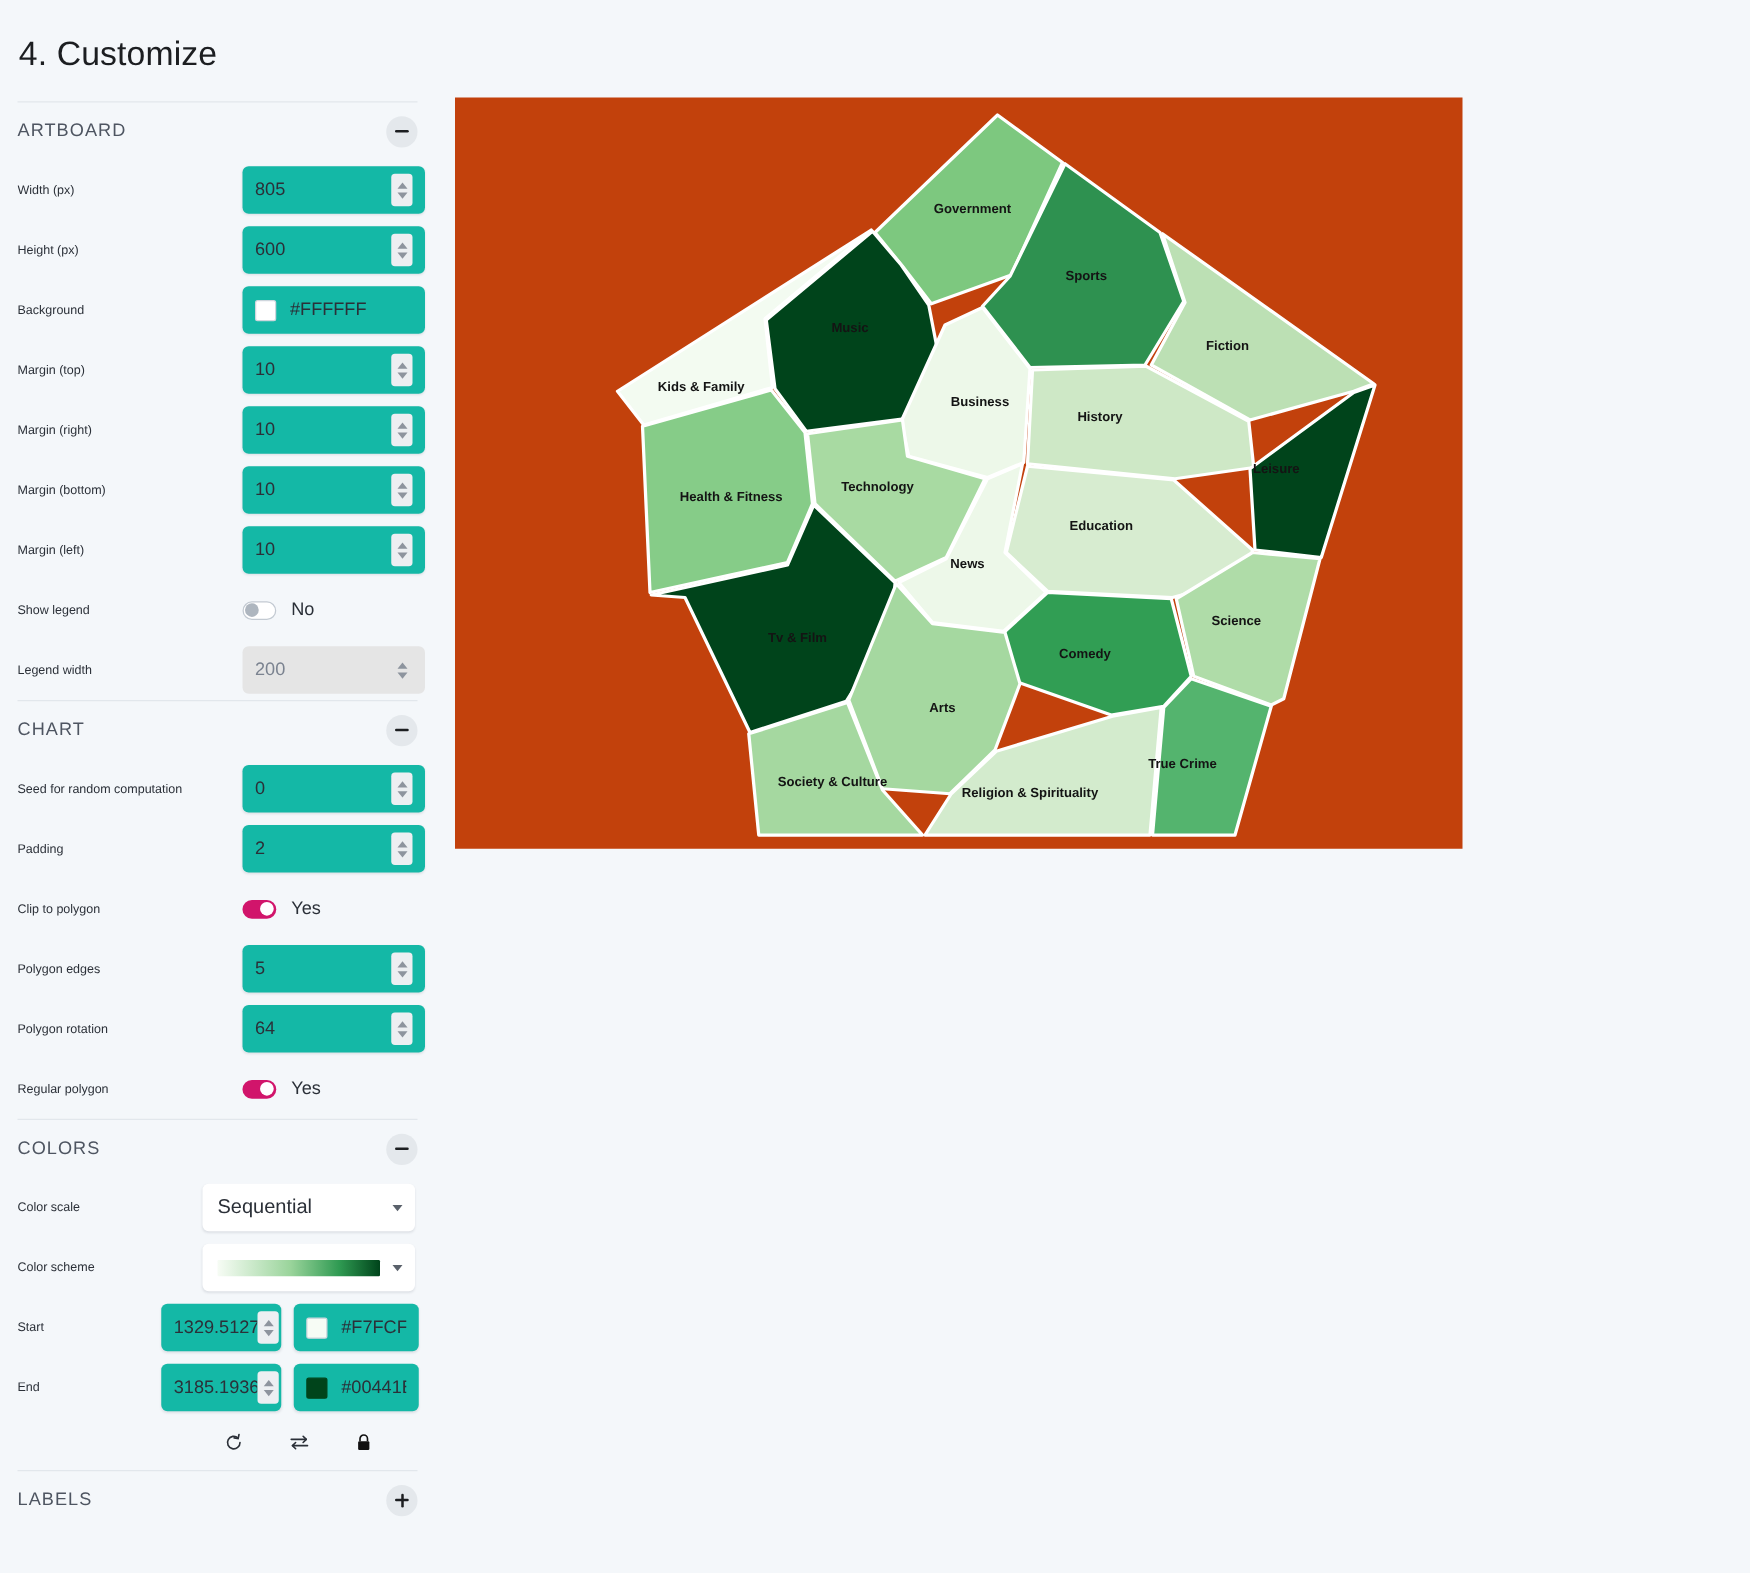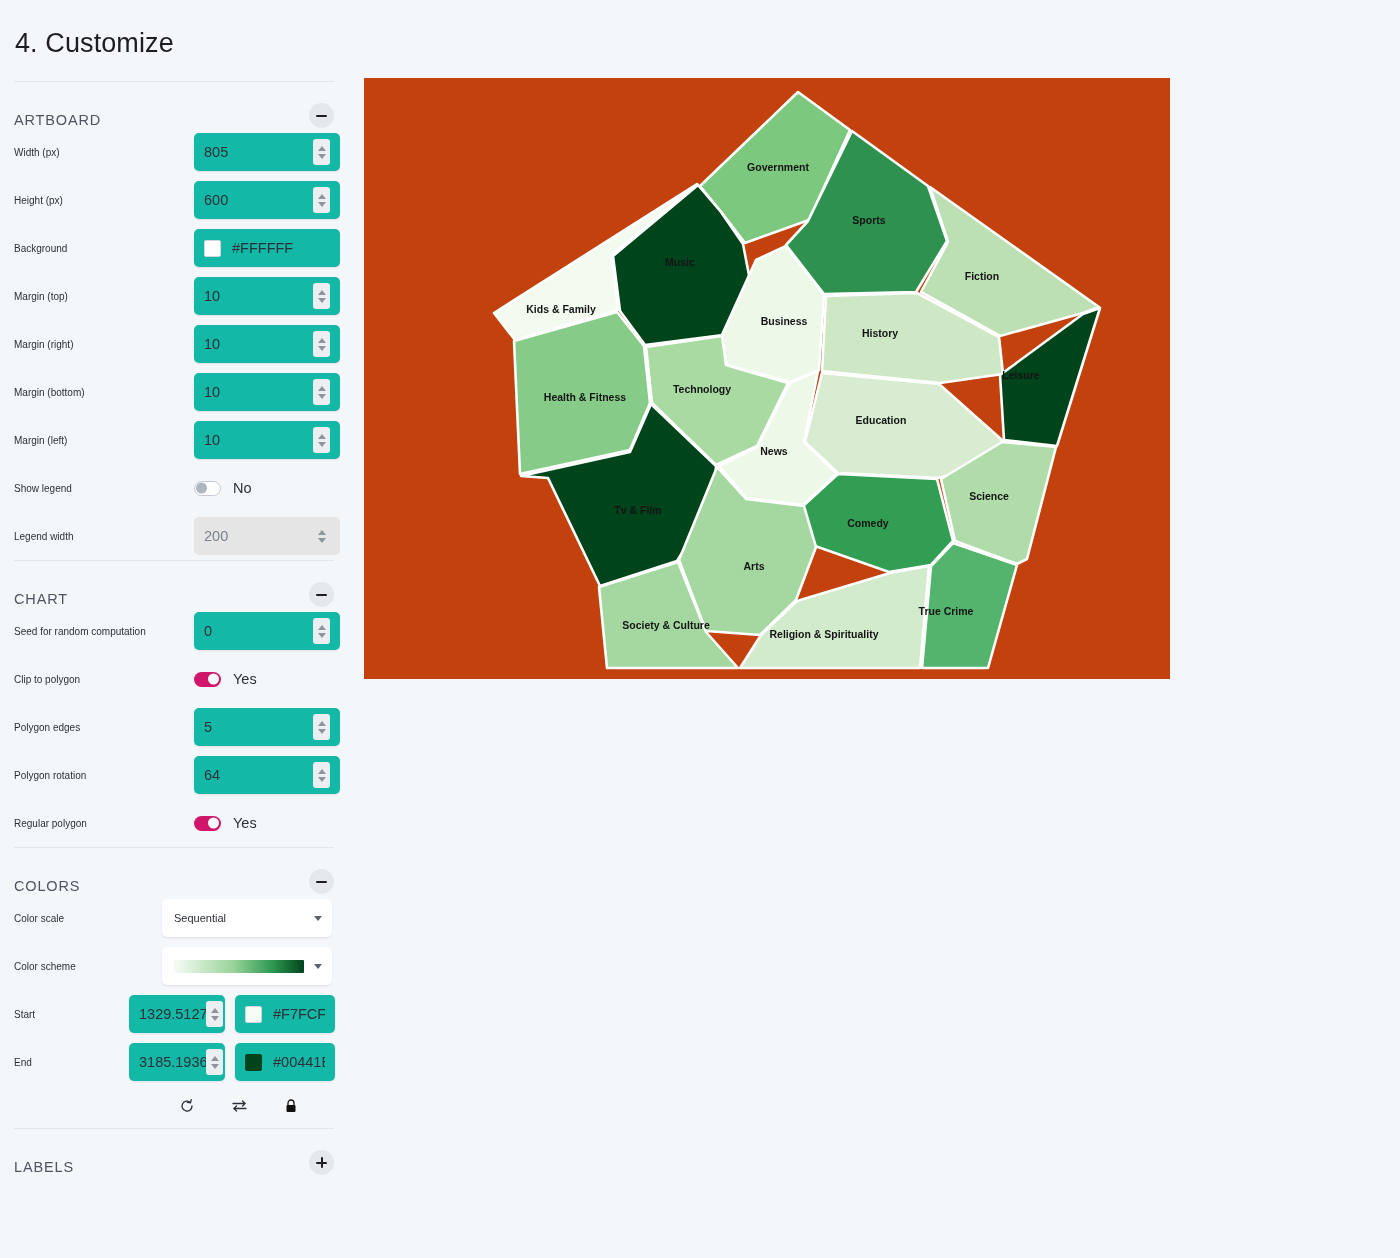--- a/index.html
+++ b/index.html
@@ -20,21 +20,21 @@
     padding: 0 14px;
   }
   .page-title {
     font-size: 27px; font-weight: 400; color: #1c1e21;
     padding: 28px 0 22px 0; margin: 0 0 0 1px;
     letter-spacing: 0.1px;
   }
   .hr { height: 1px; background: #e2e7ec; width: 100%; }
 
   .section-head {
-    display: flex; align-items: flex-end; justify-content: space-between;
+    display: flex; align-items: center; justify-content: space-between;
     height: 46px;
   }
   .section-title {
     font-size: 14.5px; letter-spacing: 0.85px; color: #4e5561; font-weight: 400;
   }
   .sec-btn {
     width: 25px; height: 25px; border-radius: 50%;
     background: #e4e8ec; border: none; cursor: pointer;
     display: flex; align-items: center; justify-content: center;
     color: #1c1e21; font-size: 15px; line-height: 1; padding: 0;
@@ -96,21 +96,21 @@
   .toggle .knob {
     position: absolute; top: 50%; transform: translateY(-50%);
     width: 11px; height: 11px; border-radius: 50%;
   }
   .toggle-text { font-size: 14.5px; color: #2b3038; }
 
   .select {
     width: 170px; height: 38px; background: #fff; border-radius: 5px;
     box-shadow: 0 1px 2px rgba(20,30,50,.10);
     display: flex; align-items: center; padding: 0 10px 0 12px;
-    font-size: 11px; color: #2b3038; cursor: pointer;
+    font-size: 16px; color: #2b3038; cursor: pointer;
   }
   .select .sv { flex: 1 1 auto; }
   .caret { width:0;height:0;border-left:4.5px solid transparent;border-right:4.5px solid transparent;border-top:5.5px solid #5a616b; }
 
   .gradbar { flex: 1 1 auto; height: 13px; border-radius: 1px; margin-right: 10px; }
 
   .icon-row {
     display: flex; justify-content: flex-end; align-items: center;
     gap: 34px; padding: 8px 34px 10px 0; height: 42px;
   }
@@ -273,20 +273,32 @@
         <div class="field">
           <span class="val">0</span>
           <span class="spin">
               <i class="up"></i>
               <i class="down"></i>
             </span>
         </div>
       </div>
     </div>
 
+    <div class="row">
+      <div class="row-label">Padding</div>
+      <div class="ctrl">
+        <div class="field">
+          <span class="val">2</span>
+          <span class="spin">
+              <i class="up"></i>
+              <i class="down"></i>
+            </span>
+        </div>
+      </div>
+    </div>
 
     <div class="row">
       <div class="row-label">Clip to polygon</div>
       <div class="ctrl">
         <span class="toggle on">
             <span class="knob"></span>
           </span>
         <span class="toggle-text">Yes</span>
       </div>
     </div>

